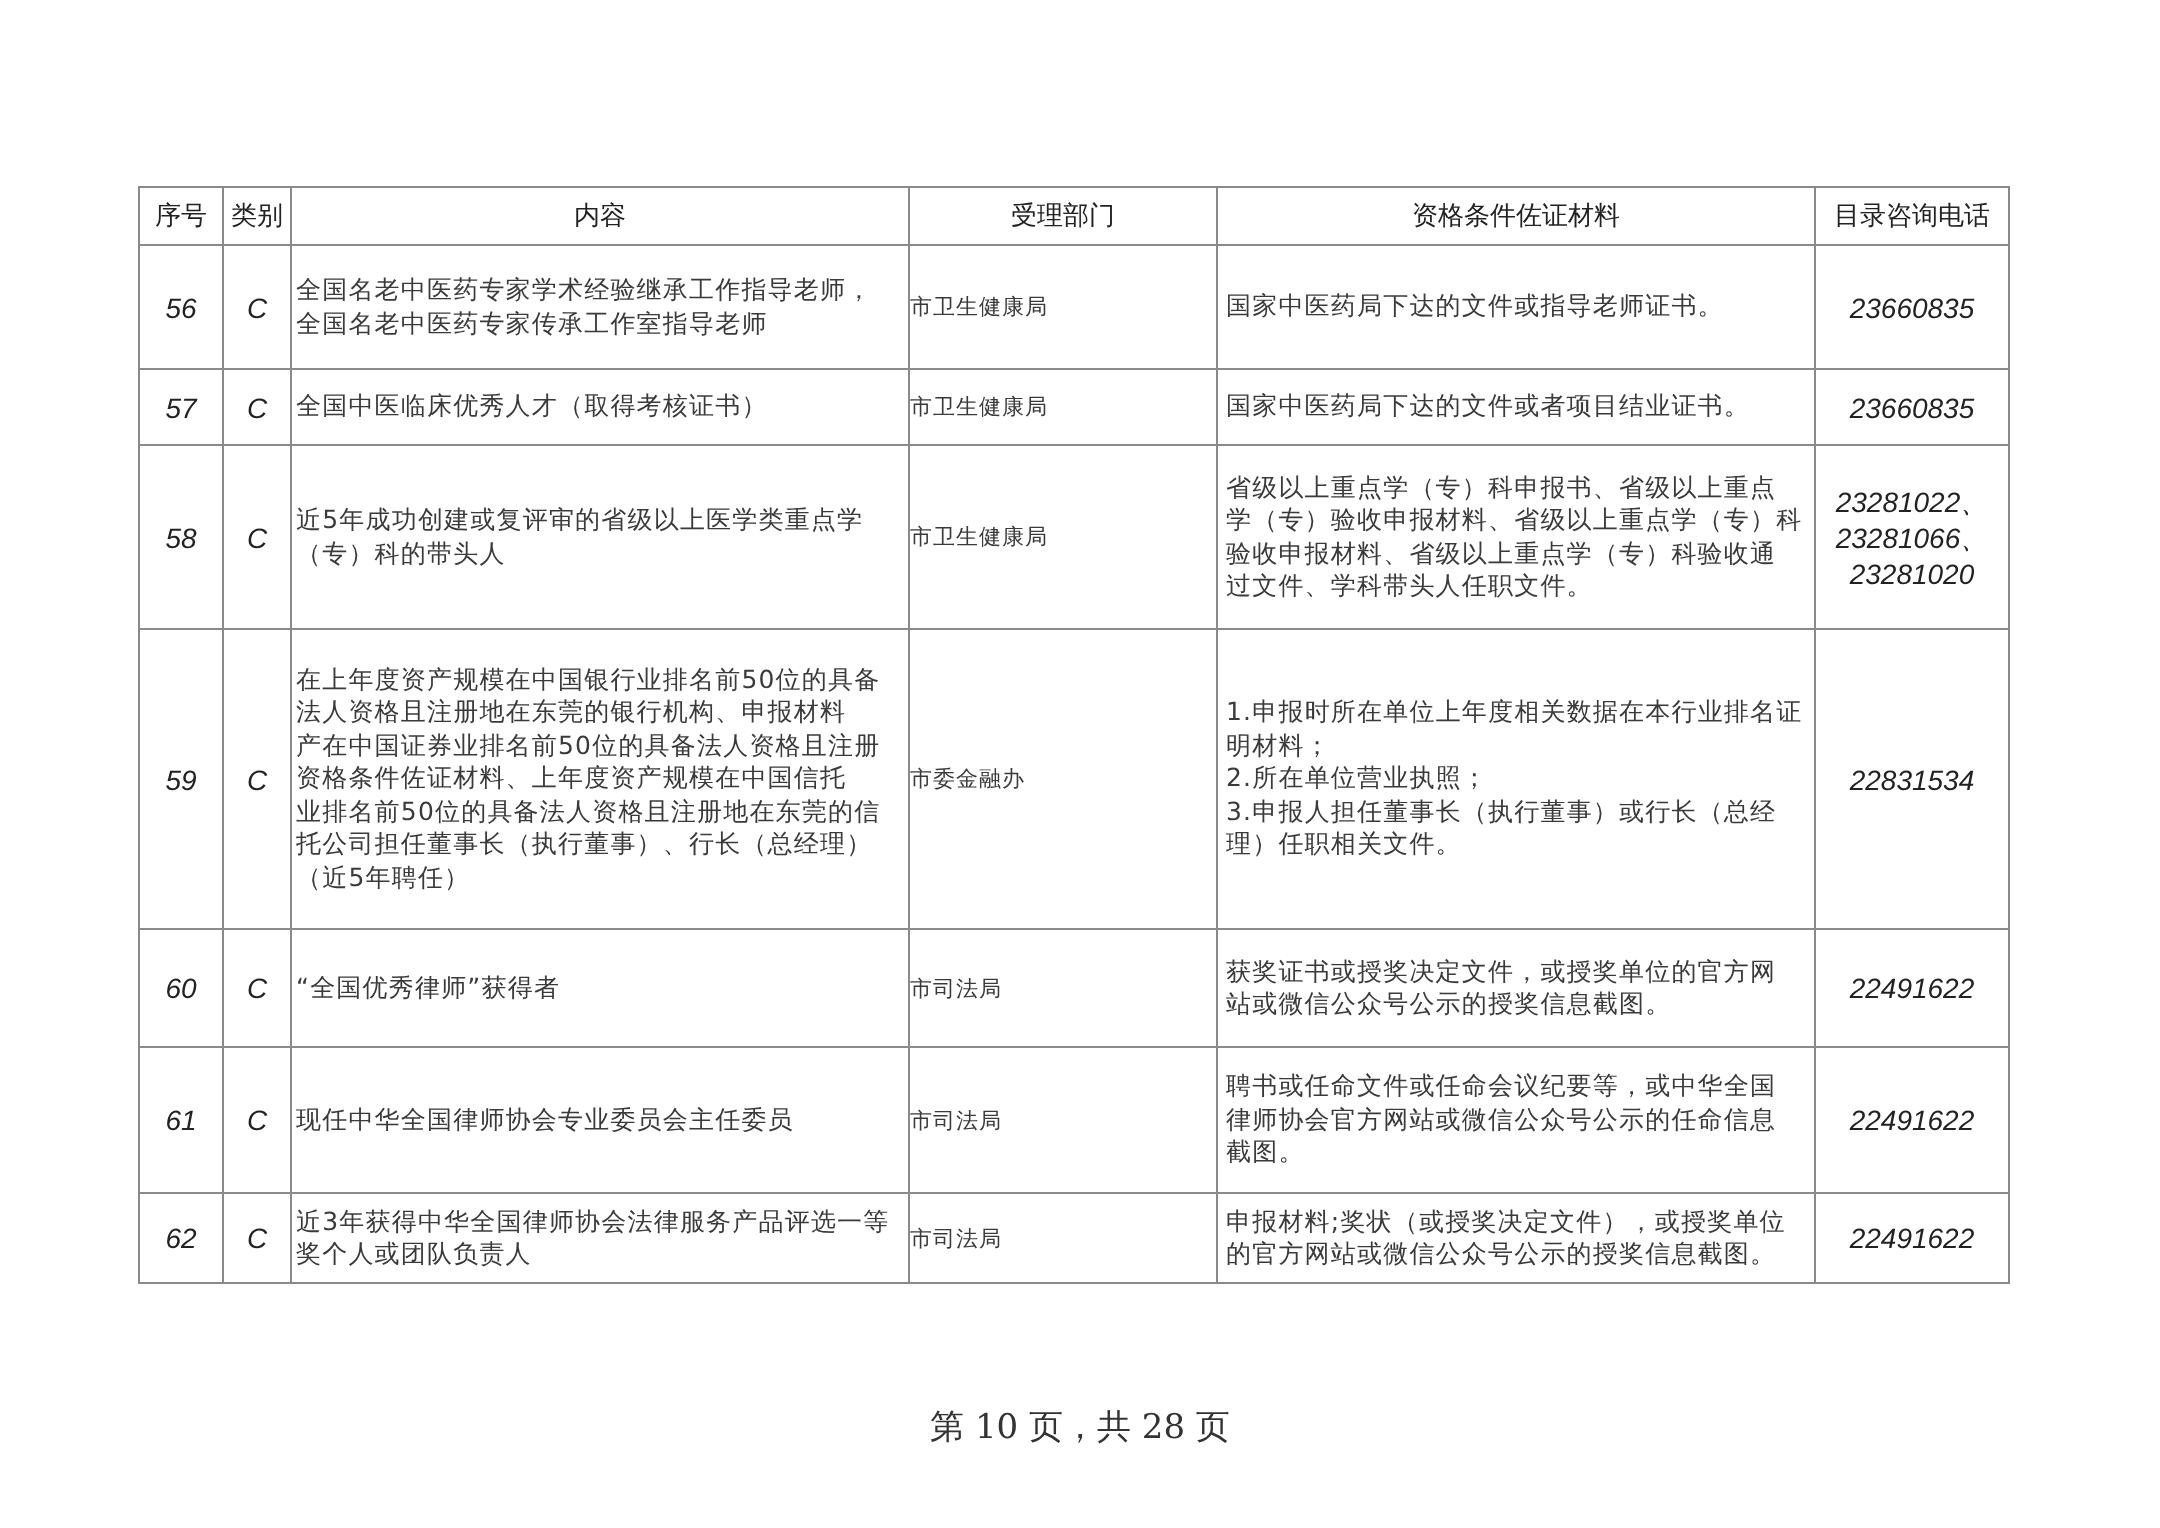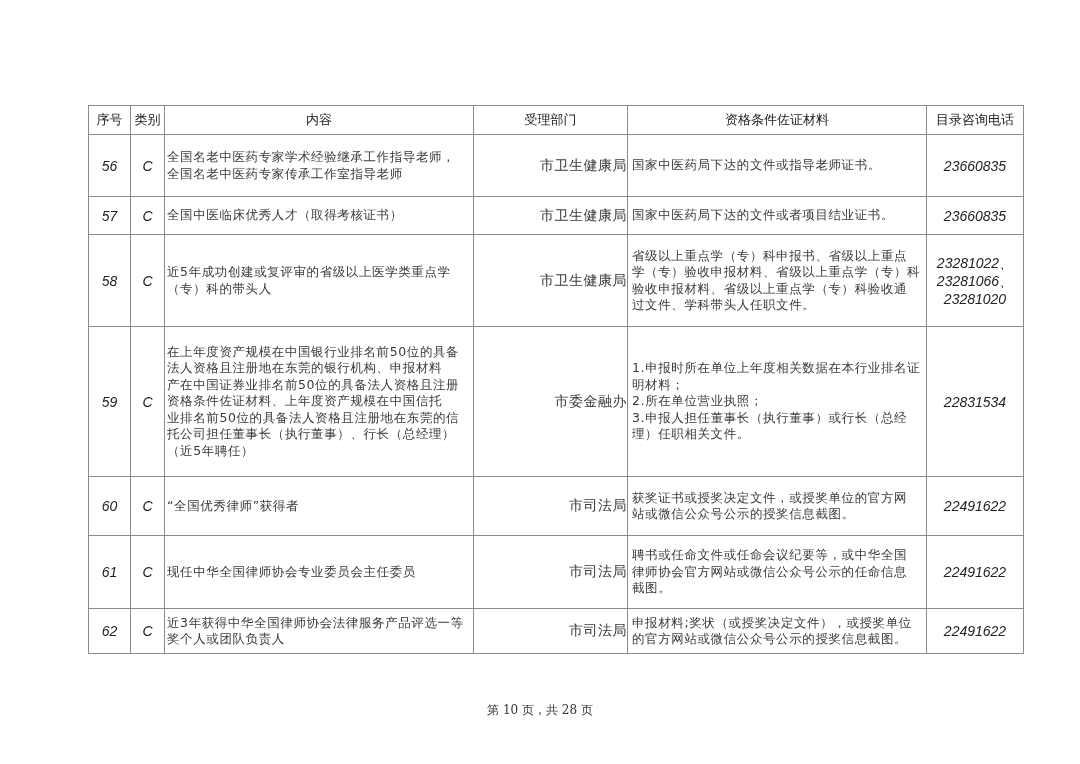--- a/index.html
+++ b/index.html
@@ -1,37 +1,37 @@
 <!DOCTYPE html>
 <html><head>
 <meta charset="utf-8">
 <style>
   html, body { margin: 0; padding: 0; }
   body {
     width: 1080px; height: 764px; background: #ffffff; position: relative; overflow: hidden;
     font-family: "DejaVu Sans", "Liberation Sans", sans-serif; color: #2a2a2a;
   }
   .table {
-    position: absolute; left: 69px; top: 105px; width: 935px;
-    border-collapse: collapse; table-layout: fixed; margin-left: 19px;
+    position: absolute; left: 69px; top: 93px; width: 935px;
+    border-collapse: collapse; table-layout: fixed;
   }
   .table td, .table th {
     border: 1.5px solid #8a8a8a; padding: 0; vertical-align: middle;
   }
   .table th {
     font-weight: normal; font-size: 13px; height: 28px; text-align: center; color: #222;
   }
   .c-num, .c-cat, .c-tel { text-align: center; font-family: "Liberation Sans", sans-serif; font-size: 14px; color: #222; font-style: italic; }
   .c-content, .c-mat { font-size: 12.5px; line-height: 16.5px; text-align: left; padding: 0 2px !important; color: #3a3a3a; letter-spacing: 0.6px; }
   .c-mat { padding-left: 4px !important; }
-  .c-dept { text-align: right; font-size: 14px; color: #3a3a3a; letter-spacing: 0.5px; }
+  .c-dept { text-align: left; font-size: 11px; color: #3a3a3a; letter-spacing: 0.5px; }
   .line { display: block; }
   .footer {
     position: absolute; left: 0; width: 1080px; top: 702px; text-align: center;
-    font-family: "DejaVu Serif", serif; font-size: 12px; color: #333;
+    font-family: "DejaVu Serif", serif; font-size: 17px; color: #333;
   }
   .footer span { margin: 0 1px; }
   .watermark {
     position: absolute; left: 8px; top: 762px; display: flex; align-items: center;
     color: #cfcfcf; font-size: 18px; font-weight: bold; letter-spacing: 2px;
   }
   .wm-logo { width: 44px; height: 26px; position: relative; margin-right: 6px; }
 </style>
 </head>
 <body>

